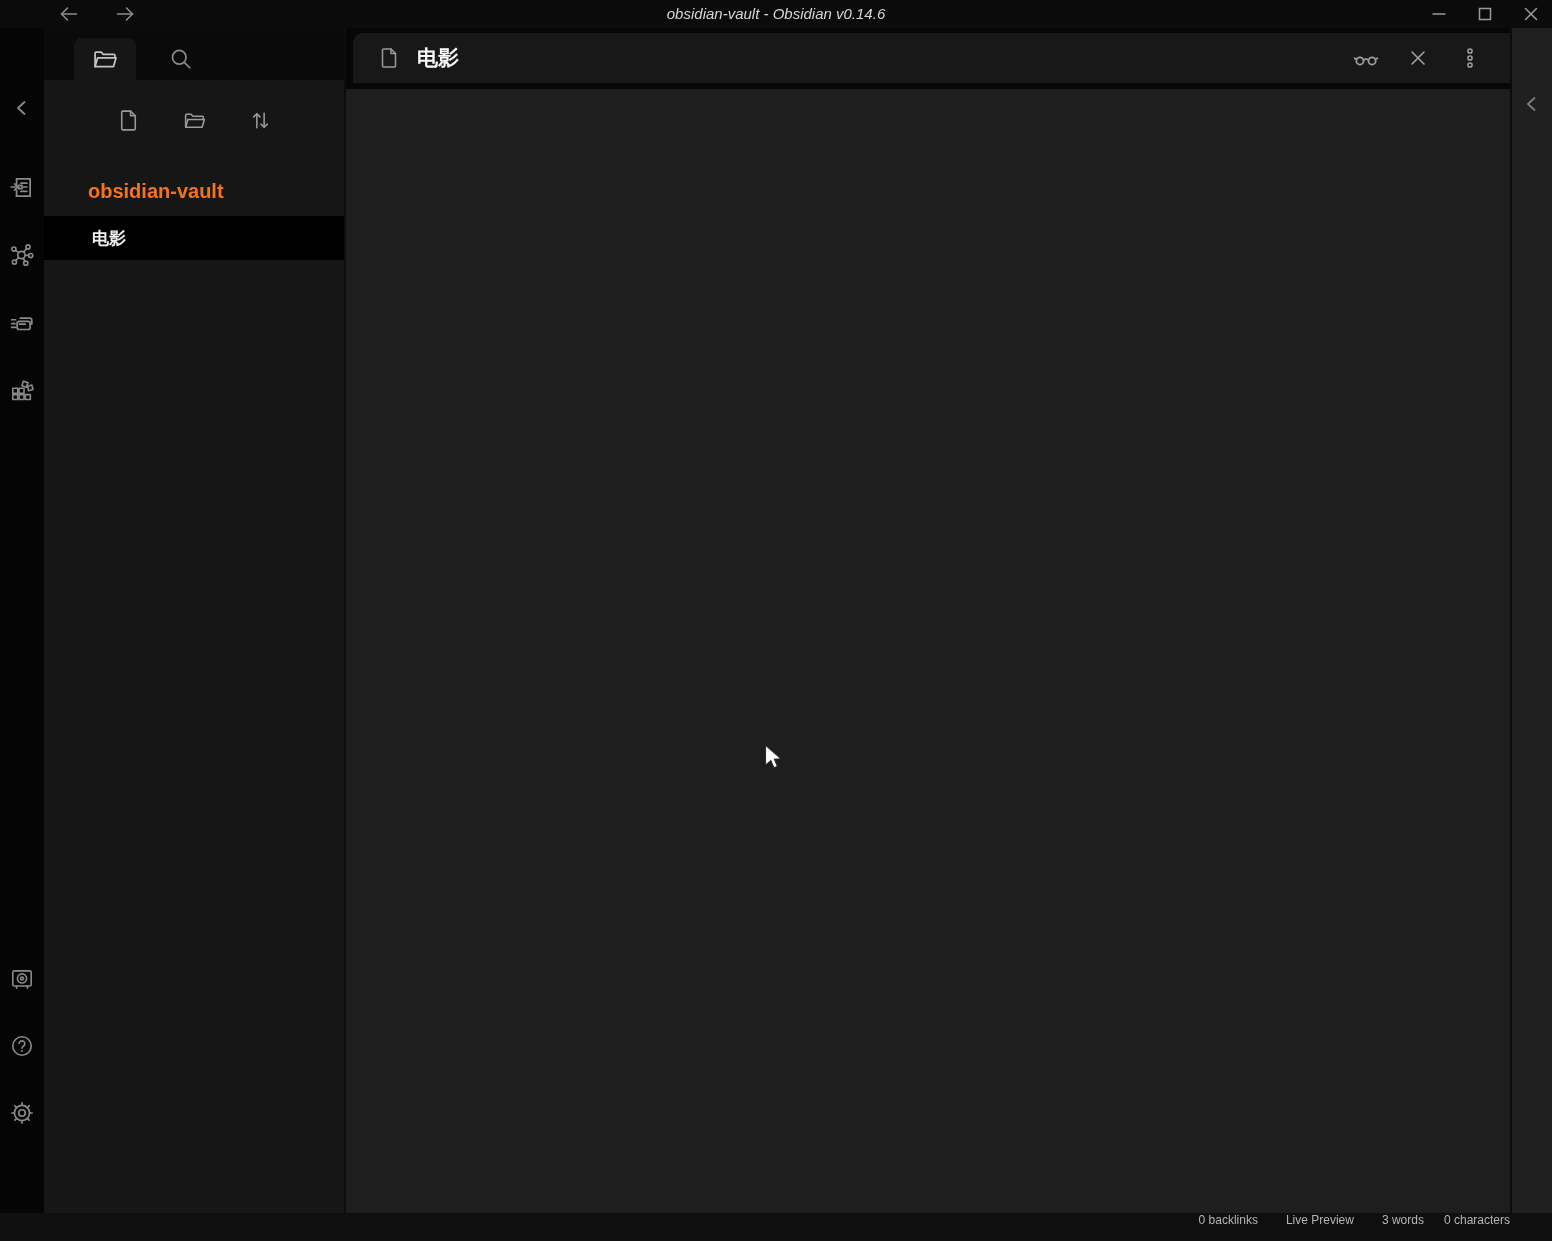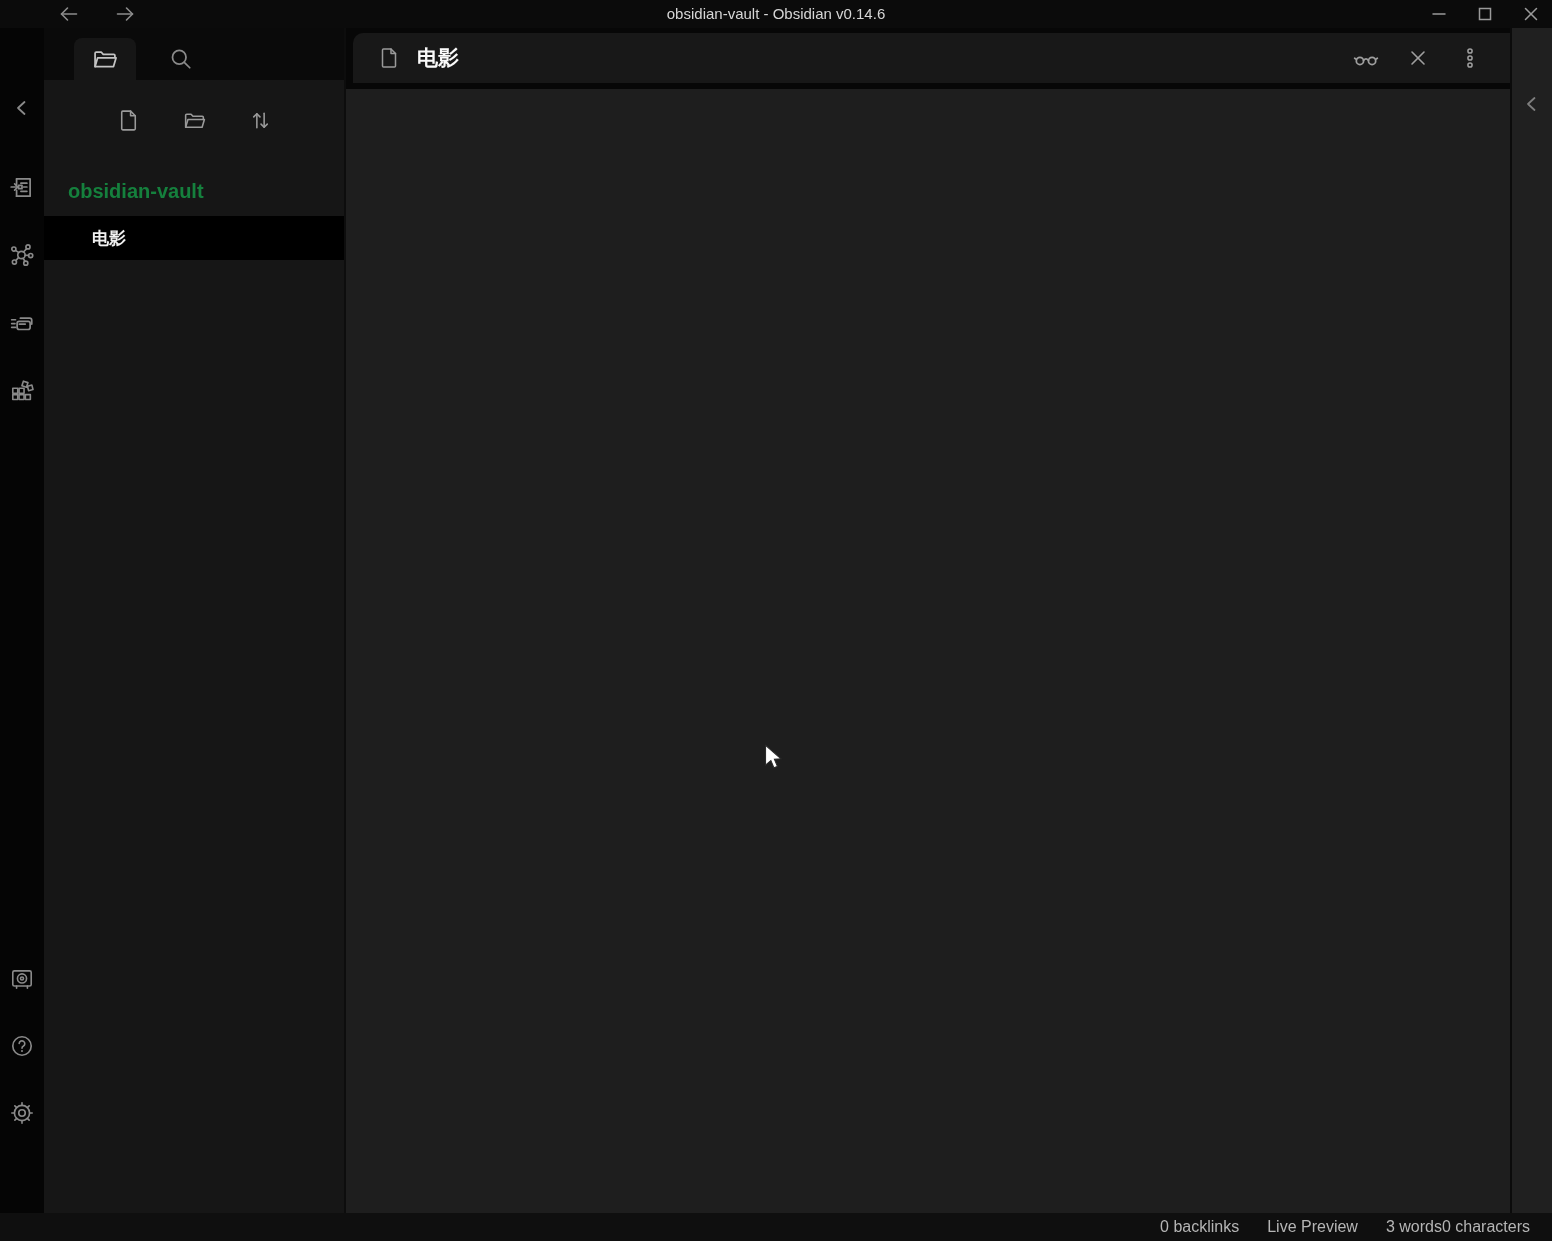--- a/index.html
+++ b/index.html
@@ -7,21 +7,21 @@
   body {
     background:#1e1e1e;
     font-family:"Liberation Sans","DejaVu Sans",sans-serif;
     position:relative;
     -webkit-font-smoothing:antialiased;
   }
   button { background:none; border:0; padding:0; cursor:default; display:flex; align-items:center; justify-content:center; }
   svg { display:block; }
 
   
-  .titlebar { position:absolute; left:0; top:0; width:1552px; height:28px; background:#0b0b0b; z-index:5; }
+  .titlebar { position:absolute; left:0; top:0; width:1552px; height:28px; background:#0b0b0b; z-index:5;font-style:italic; }
   .nav-arrows { position:absolute; left:56px; top:0; height:28px; display:flex; gap:30px; align-items:center; }
   .nav-btn { width:26px; height:26px; }
   .window-title { position:absolute; left:0; right:0; top:0; height:28px; line-height:28px;
                   text-align:center; color:#d6d6d6; font-size:15px; font-weight:500; pointer-events:none; }
   .window-controls { position:absolute; right:8px; top:0; height:28px; display:flex; gap:20px; align-items:center; }
   .win-btn { width:26px; height:26px; }
 
   
   .ribbon { position:absolute; left:0; top:28px; width:44px; height:1185px; background:#050505;
             display:flex; flex-direction:column; align-items:center; }
@@ -34,45 +34,45 @@
   .ribbon .rb-last { margin-bottom:86px; }
 
   
   .sidebar { position:absolute; left:44px; top:28px; width:300px; height:1185px; }
   .tabstrip { height:52px; background:#0a0a0a; position:relative; }
   .sidetab { position:absolute; top:10px; width:62px; height:42px; display:flex; align-items:center; justify-content:center; }
   .sidetab.active { left:30px; background:#161616; border-radius:8px 8px 0 0; }
   .sidetab.search { left:106px; }
   .side-panel { height:1133px; background:#161616; }
   .explorer-actions { display:flex; justify-content:center; gap:38px; padding-top:26px; }
-  .vault-title { margin-top:44px; padding-left:24px; font-size:20px; font-weight:600; color:#15803d; height:26px; line-height:26px; }
+  .vault-title { margin-top:44px; padding-left:24px; font-size:20px; font-weight:600; color:#f97316; height:26px; line-height:26px;margin-left:20px; }
   .file-item { margin-top:12px; height:44px; background:#000; display:flex; align-items:center;
                padding-left:48px; font-size:17px; font-weight:600; color:#f0f0f0; }
 
   
   .main { position:absolute; left:344px; top:28px; width:1166px; height:1185px; background:#070707;
           border-left:2px solid #0d0d0d; }
   .tab-header { margin:5px 0 0 7px; height:50px; background:#181818; border-radius:10px 0 0 0;
                 display:flex; align-items:center; padding:0 26px 0 24px; }
   .note-title { margin-left:16px; font-size:21px; font-weight:700; color:#fafafa; }
   .header-actions { margin-left:auto; display:flex; gap:24px; align-items:center; }
   .header-sep { height:6px; background:#070707; }
   .editor { height:1124px; background:#1e1e1e; }
 
   
   .right-strip { position:absolute; left:1510px; top:28px; width:42px; height:1185px; background:#202020;
                  border-left:2px solid #0b0b0b; display:flex; justify-content:center; align-items:flex-start; }
   .right-strip .icon-btn { margin-top:62px; }
 
   
   .statusbar { position:absolute; left:0; top:1213px; width:1552px; height:28px; background:#0f0f0f;
-               display:flex; align-items:center; justify-content:flex-end; padding-right:22px;
-               color:#b5b5b5; font-size:16px; }
+               display:flex; align-items:flex-start; justify-content:flex-end; padding-right:42px;
+               color:#b5b5b5; font-size:12px; }
   .sb-gap-lg { margin-left:28px; }
-  .sb-gap-sm { }
+  .sb-gap-sm { margin-left:20px; }
 
   
   .cursor { position:absolute; left:762px; top:744px; z-index:50; pointer-events:none; }
 </style>
 </head>
 <body>
 
 <div class="titlebar">
   <div class="nav-arrows">
     <button class="nav-btn">

